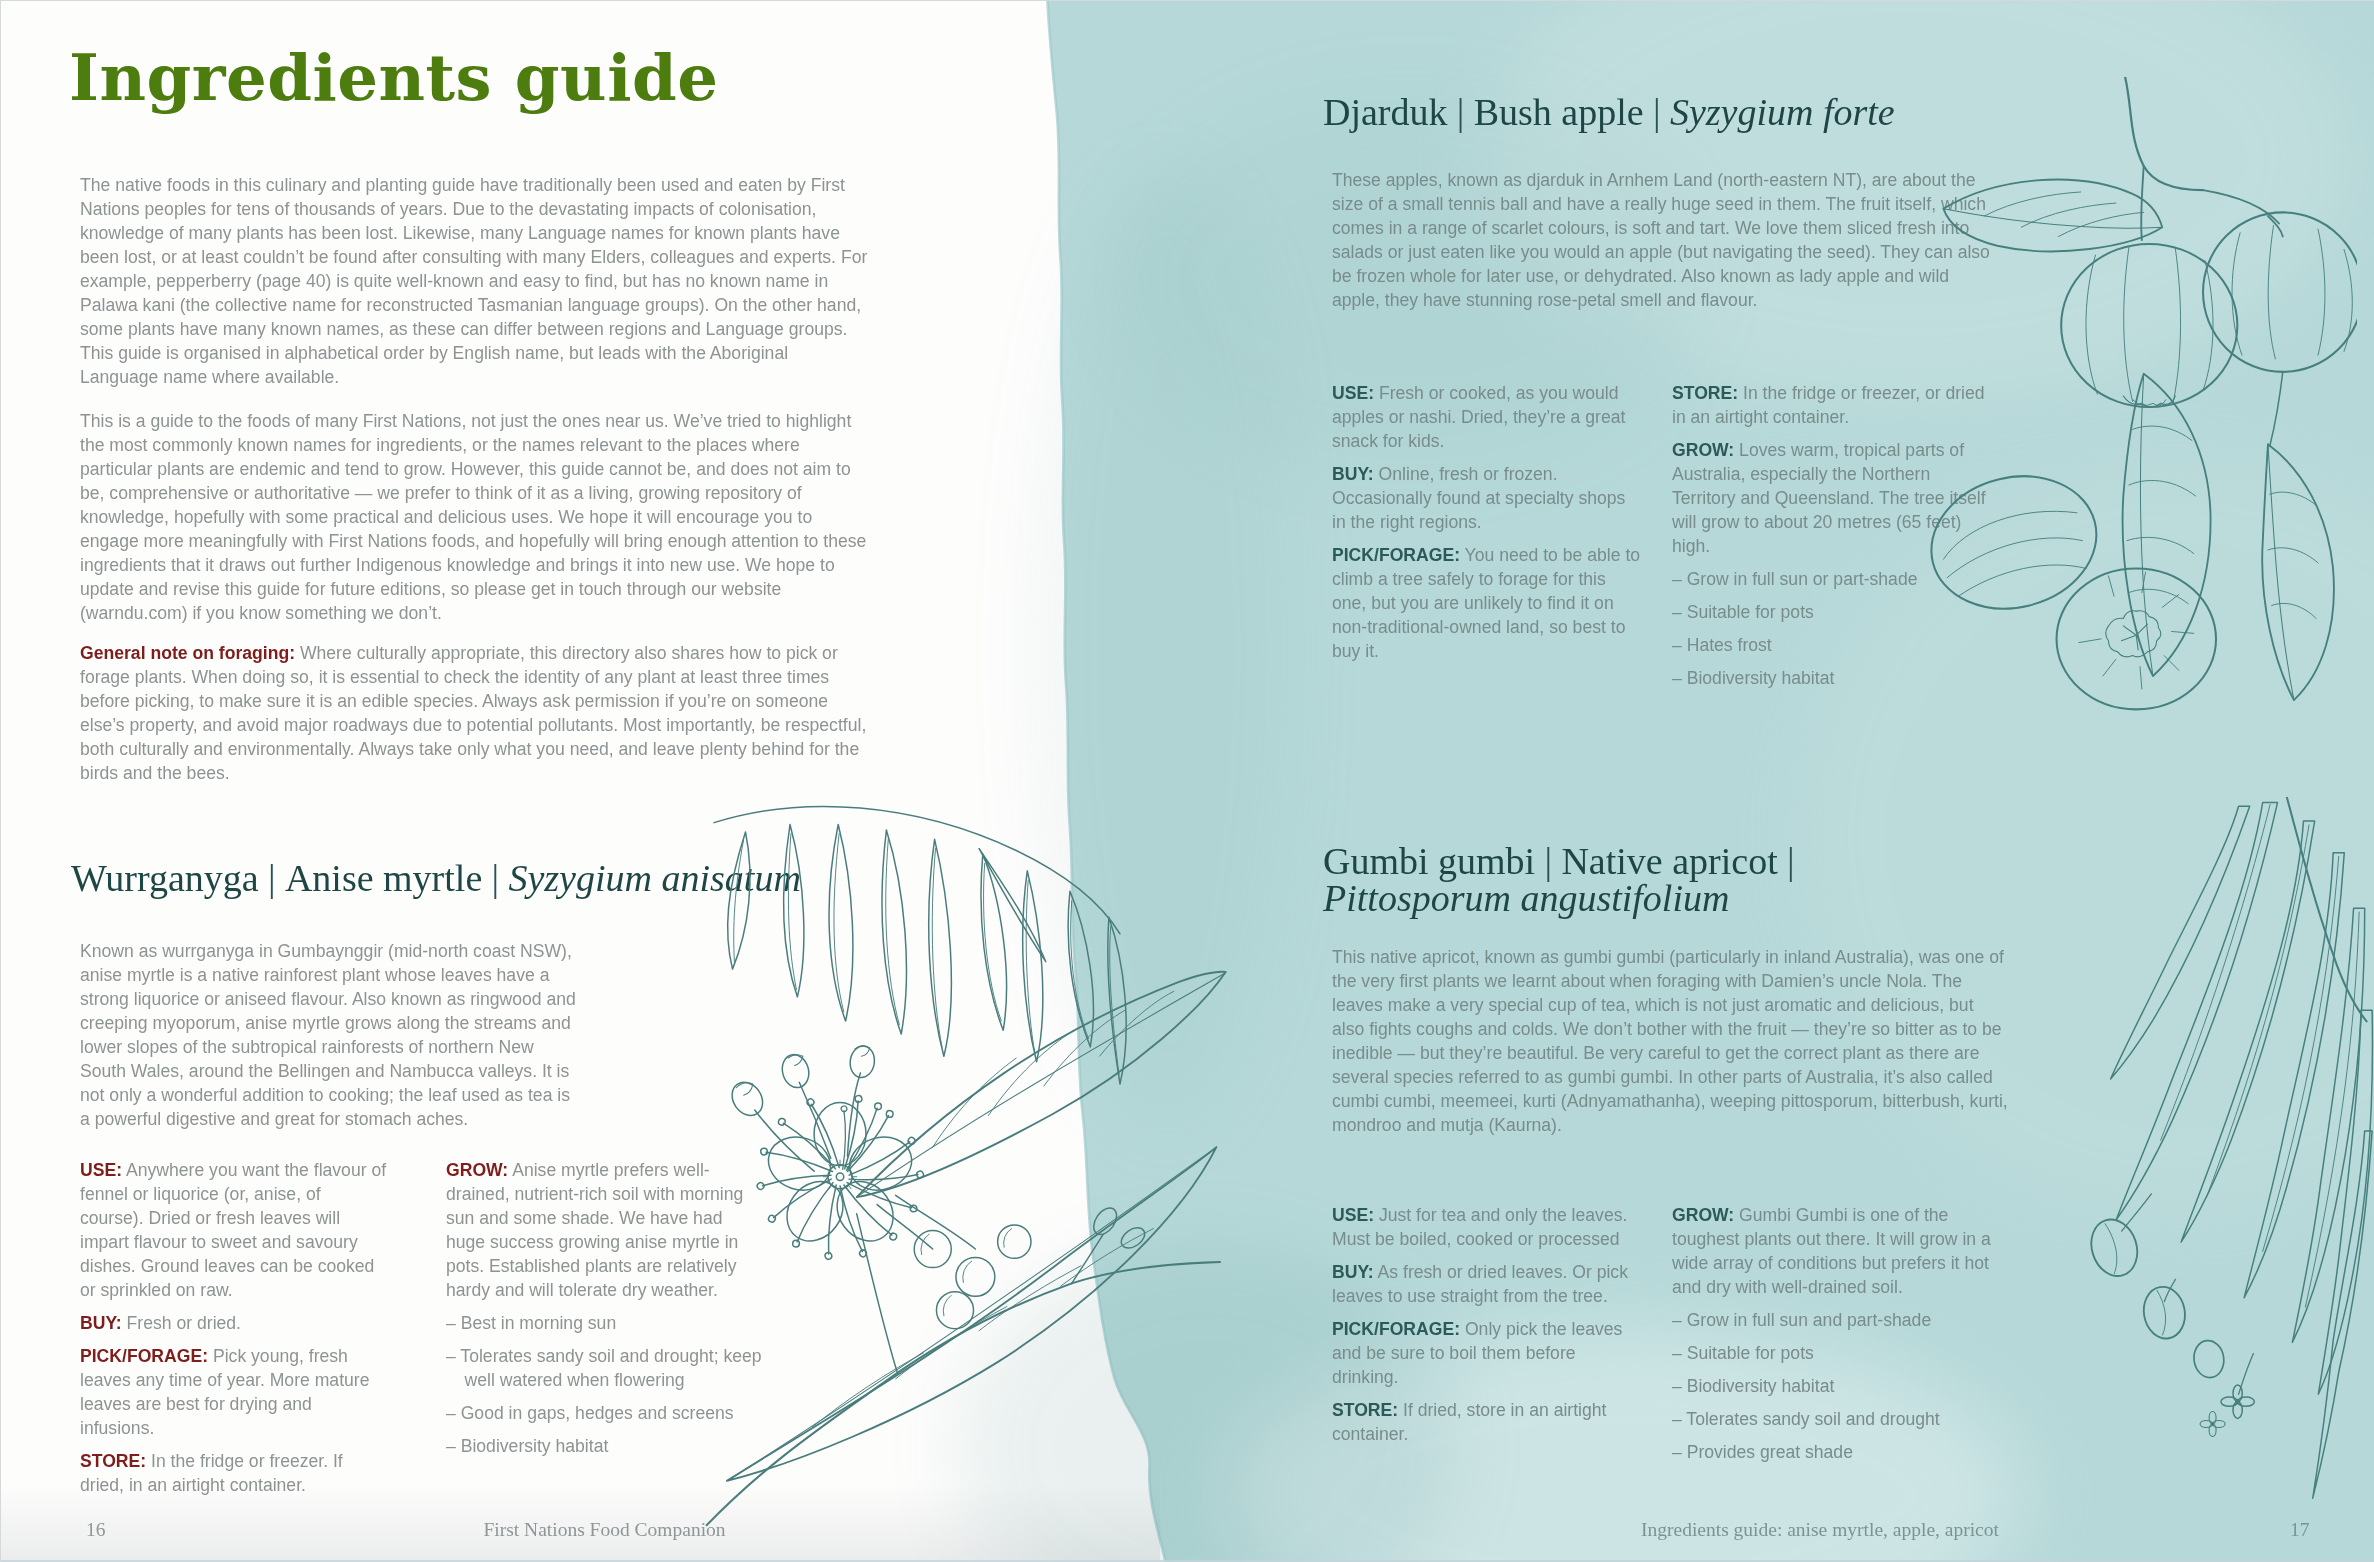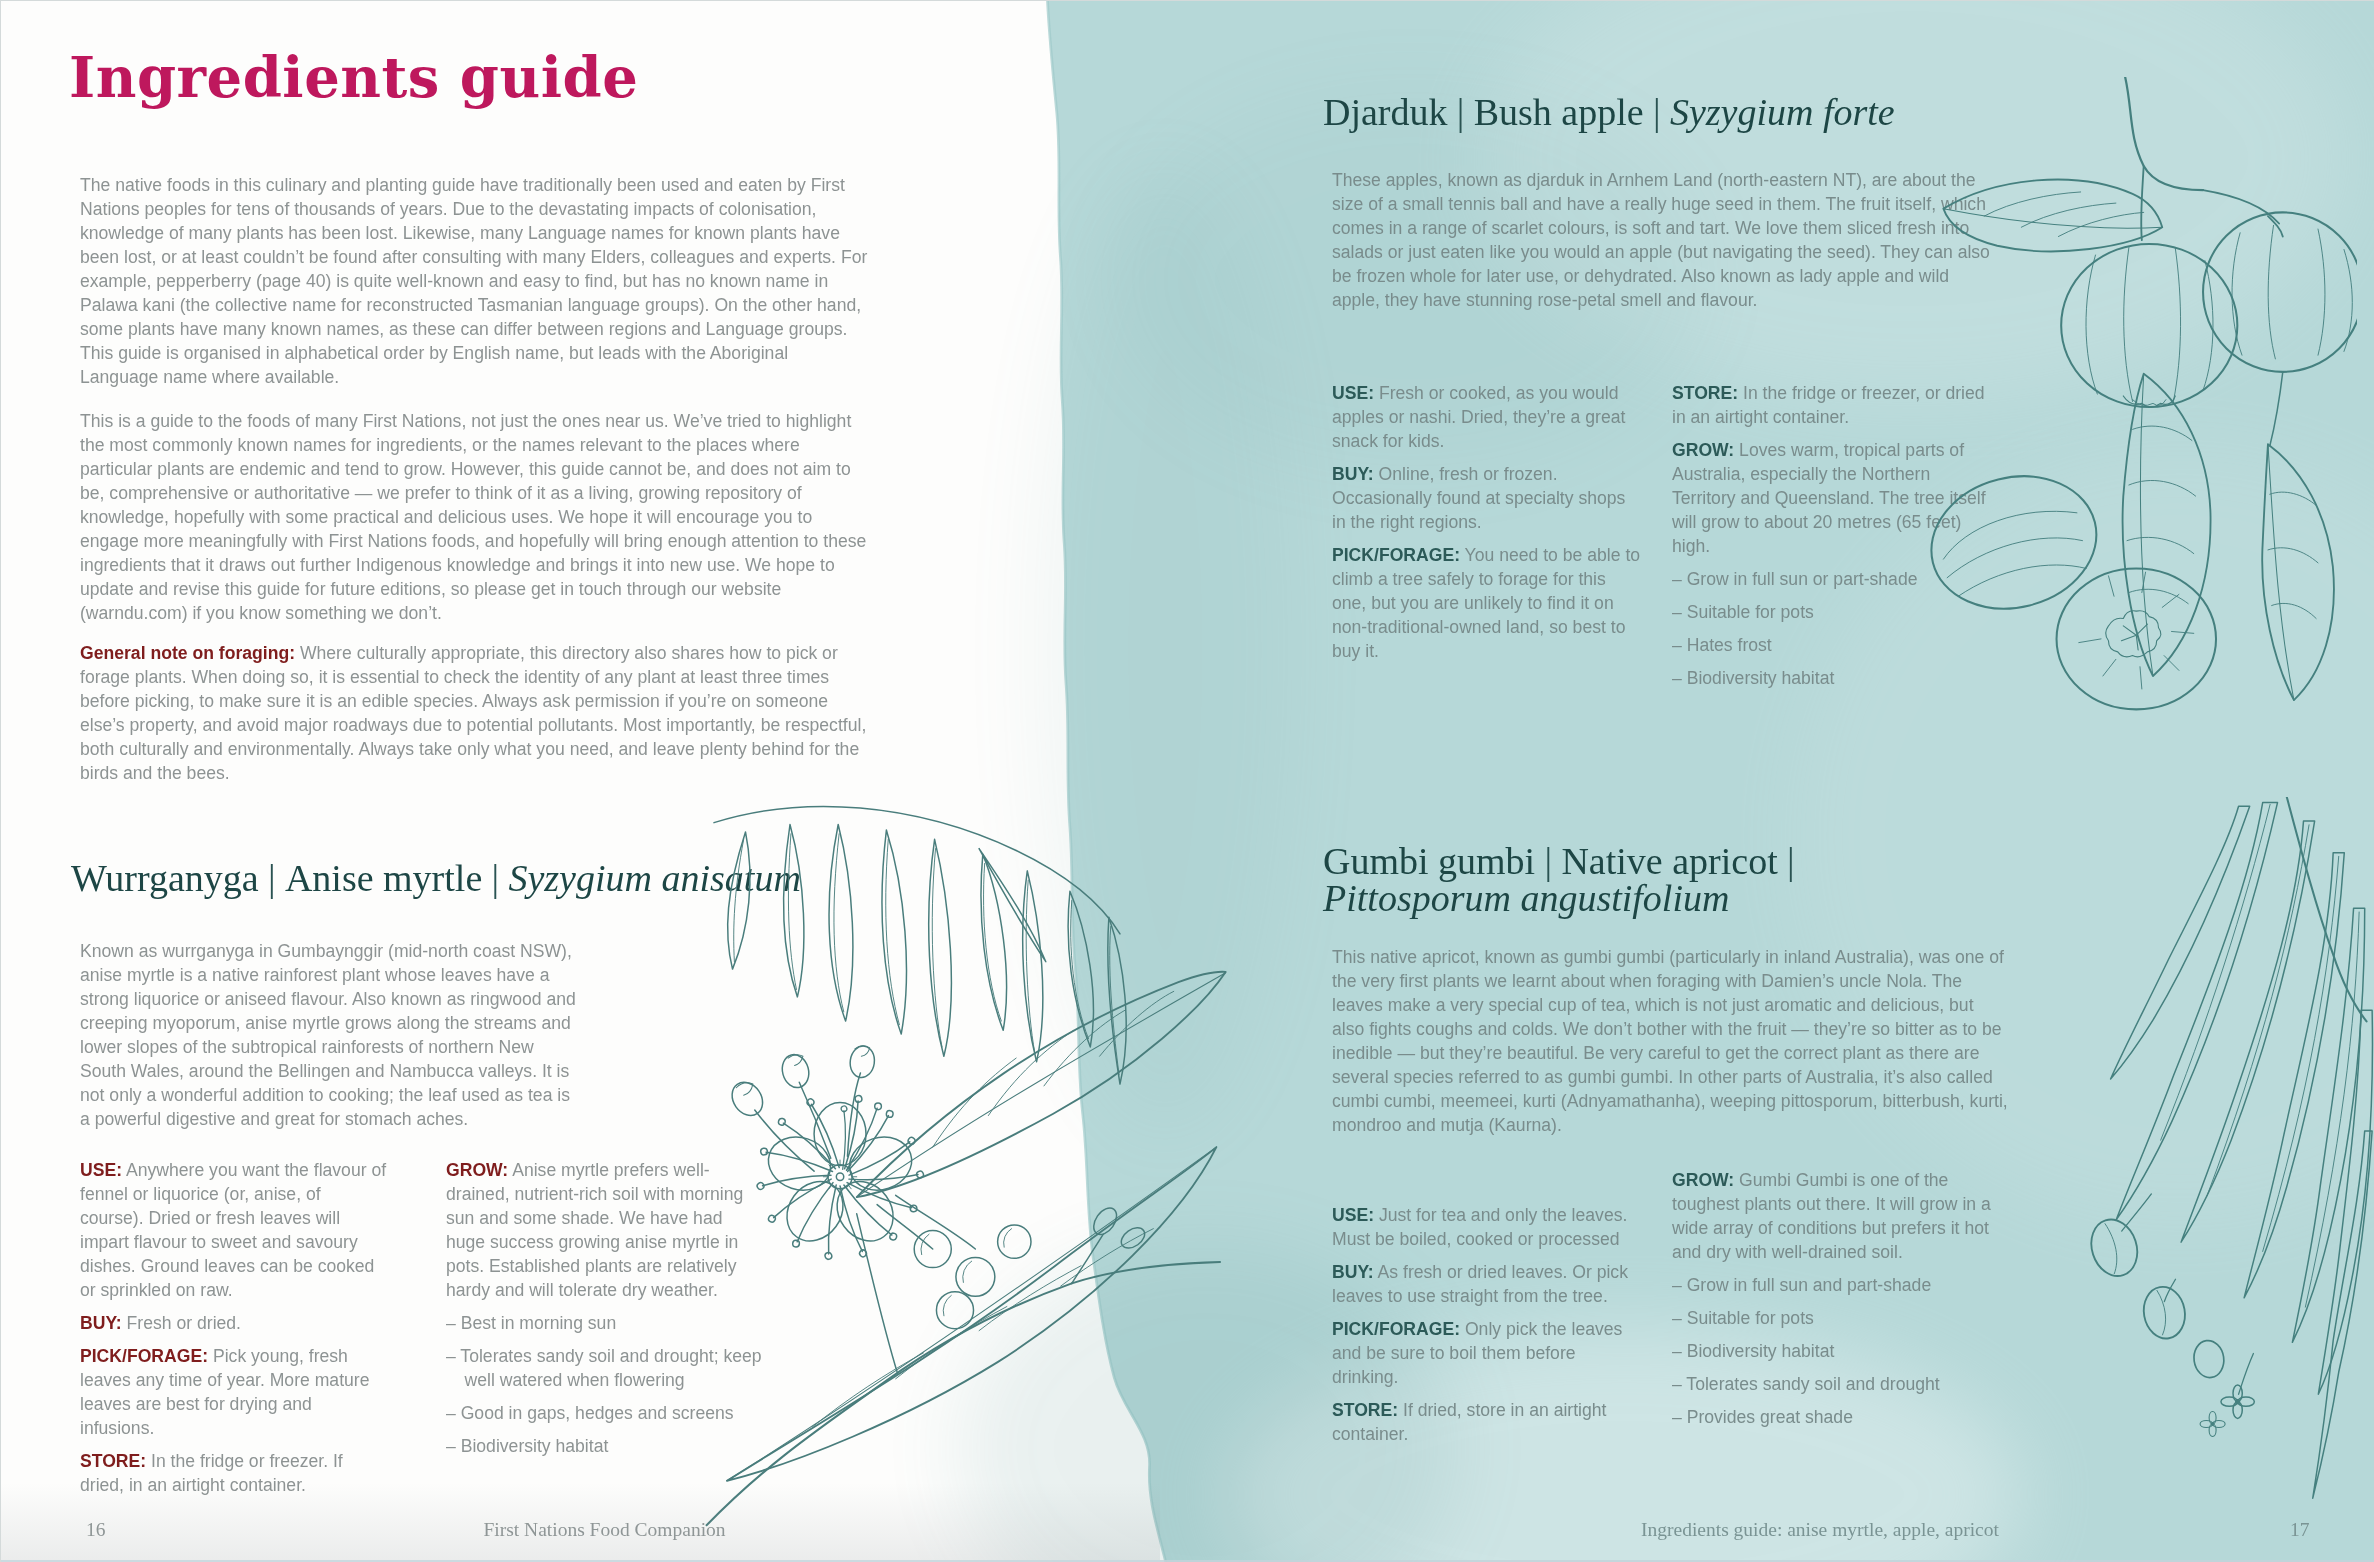--- a/index.html
+++ b/index.html
@@ -1,20 +1,20 @@
 <!DOCTYPE html>
 <html style="font-size:15px"><head>
 <meta charset="utf-8">
 <style>
   html,body{margin:0;padding:0;background:#e9ecec;}
   .canvas{position:relative;width:2375px;height:1563px;background:#fdfdfc;overflow:hidden;
           border:0.9px solid #d4dada;font-family:"Liberation Sans",sans-serif;}
   .abs{position:absolute;}
-  .page-title{font-family:"DejaVu Serif",serif;font-weight:700;font-size:56px;line-height:67px;
-              color:#be185d;letter-spacing:0.5px;}
+  .page-title{font-family:"DejaVu Serif",serif;font-weight:700;font-size:64px;line-height:67px;
+              color:#4d7c0f;letter-spacing:0.5px;}
   p{margin:9px;font-size:17.6px;line-height:24px;color:#8d9393;}
   .teal-text p{color:#798c8c;}
   .lbl{font-weight:700;color:#7f1d1d;}
   .teal-text .lbl{color:#2c5a58;}
   h2{margin:0;font-family:"Liberation Serif",serif;font-weight:400;font-size:38px;line-height:37px;
      color:#1d4645;}
   h2 .sep{padding:0 9.3px;color:#2a5352;font-weight:400;}
   .latin{font-style:italic;}
   .bullet{padding-left:18.6px;text-indent:-18.6px;}
   .folio{font-family:"Liberation Serif",serif;font-size:19.5px;color:#8f9696;}
@@ -192,21 +192,21 @@
 
     <p class="abs desc" style="left:1322px;top:935px;width:677px">This native apricot, known as gumbi gumbi (particularly in inland Australia), was one of the very first plants we learnt about when foraging with Damien’s uncle Nola. The leaves make a very special cup of tea, which is not just aromatic and delicious, but also fights coughs and colds. We don’t bother with the fruit — they’re so bitter as to be inedible — but they’re beautiful. Be very careful to get the correct plant as there are several species referred to as gumbi gumbi. In other parts of Australia, it’s also called cumbi cumbi, meemeei, kurti (Adnyamathanha), weeping pittosporum, bitterbush, kurti, mondroo and mutja (Kaurna).</p>
 
     <div class="abs" style="left:1322px;top:1193px;width:332px">
       <p><span class="lbl">USE:</span><span> Just for tea and only the leaves. Must be boiled, cooked or processed</span></p>
       <p><span class="lbl">BUY:</span><span> As fresh or dried leaves. Or pick leaves to use straight from the tree.</span></p>
       <p><span class="lbl">PICK/FORAGE:</span><span> Only pick the leaves and be sure to boil them before drinking.</span></p>
       <p><span class="lbl">STORE:</span><span> If dried, store in an airtight container.</span></p>
     </div>
 
-    <div class="abs" style="left:1662px;top:1158px;width:345px">
+    <div class="abs" style="left:1662px;top:1193px;width:345px">
       <p><span class="lbl">GROW:</span><span> Gumbi Gumbi is one of the toughest plants out there. It will grow in a wide array of conditions but prefers it hot and dry with well-drained soil.</span></p>
       <p class="bullet">– Grow in full sun and part-shade</p>
       <p class="bullet">– Suitable for pots</p>
       <p class="bullet">– Biodiversity habitat</p>
       <p class="bullet">– Tolerates sandy soil and drought</p>
       <p class="bullet">– Provides great shade</p>
     </div>
 
     <span class="abs folio teal-folio" style="left:1640px;top:1518px">Ingredients guide: anise myrtle, apple, apricot</span>
     <span class="abs folio teal-folio" style="left:2289px;top:1518px">17</span>

